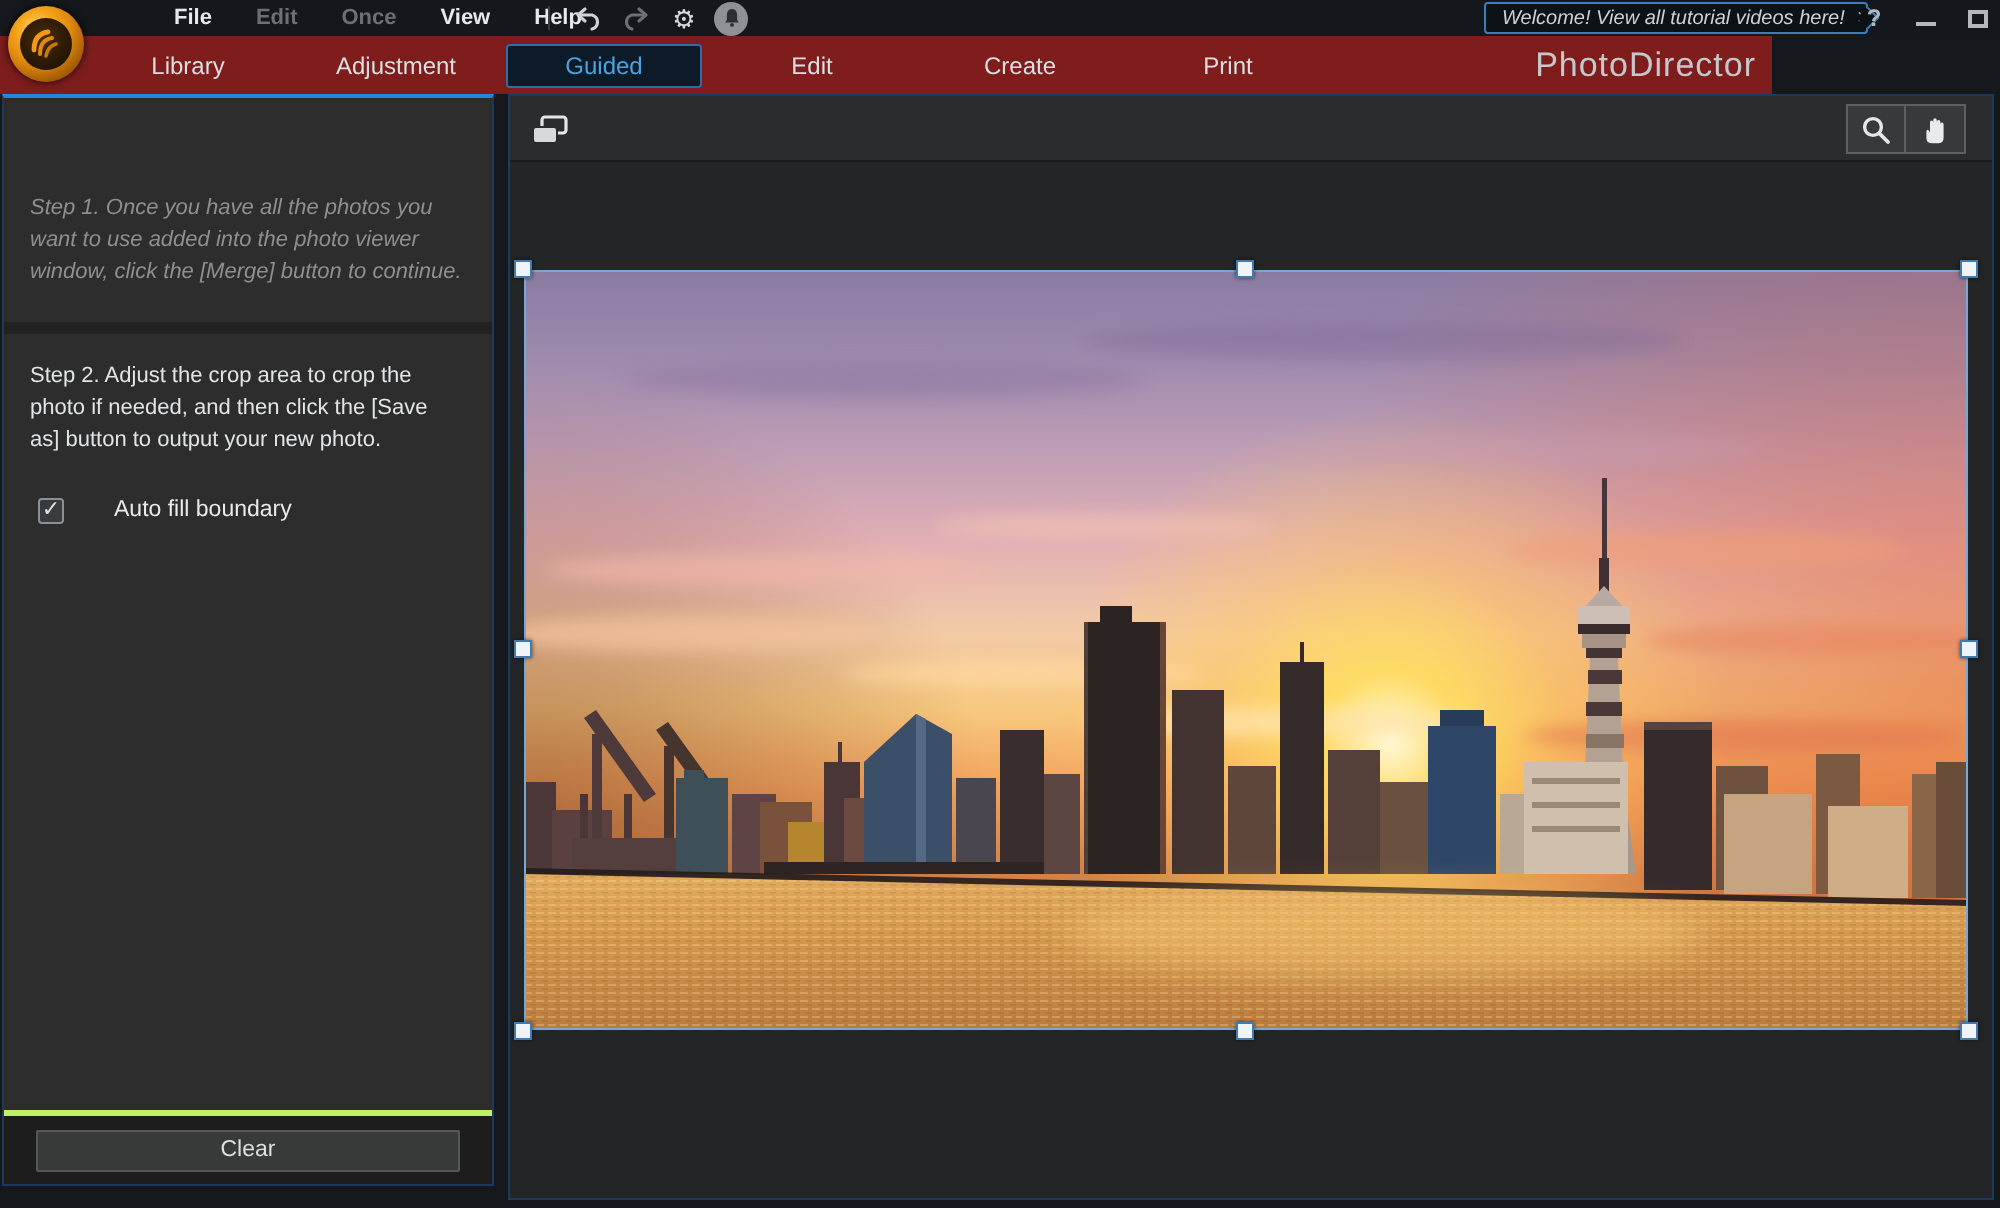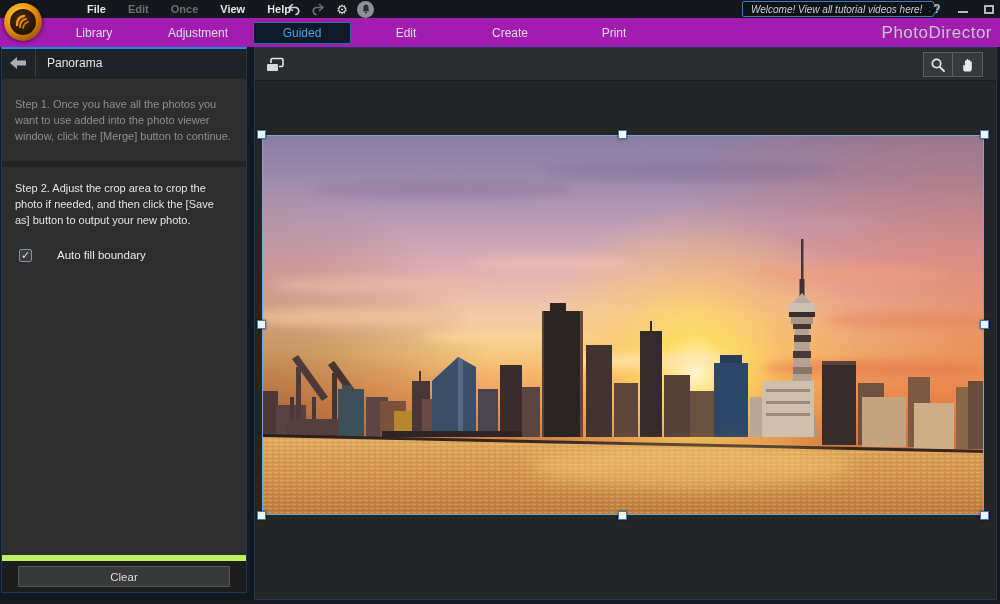--- a/index.html
+++ b/index.html
@@ -48,49 +48,49 @@
   }
 
   .win-controls { position:absolute; right:4px; top:0; height:18px; display:flex; align-items:center; gap:8px; z-index:36; }
   .win-btn { width:18px; height:16px; display:flex; align-items:center; justify-content:center; color:#b4b8bc; font-size:12px; }
   .help-btn { font-size:12px; font-weight:bold; }
   .min-shape { width:10px; height:2px; background:#b4b8bc; margin-top:6px; }
   .max-shape { width:10px; height:9px; border:2px solid #b4b8bc; }
   .close-glyph { font-size:14px; }
 
   
-  .tabbar { position:absolute; left:0; top:18px; width:1000px; height:29px; background:#a21caf; }
+  .tabbar { position:absolute; left:0; top:18px; width:886px; height:29px; background:#7f1d1d; }
   .tabs { position:absolute; left:42px; top:0; height:29px; display:flex; align-items:center; }
   .tab { width:104px; text-align:center; font-size:12px; color:#dcdfe2; cursor:default; }
   .tab.active {
     color:#4aa3e0; border:1px solid #2a6ea8; border-radius:2px;
     background:#0d1b28; width:98px; margin:0 3px; padding:3px 0;
   }
   .brand { position:absolute; right:8px; top:5px; font-size:17px; font-weight:300; color:#c3c8cd; letter-spacing:.5px; }
 
   
   .sidebar {
     position:absolute; left:1px; top:47px; width:246px; height:546px;
     background:#2d2d2d; border:1px solid #1c3a5c; border-top:2px solid #2187dc;
   }
   .side-header { height:29px; background:#1f2226; display:flex; align-items:center; border-bottom:1px solid #17191c; }
   .back-btn { width:34px; height:100%; display:flex; align-items:center; justify-content:center; border-right:1px solid #3a3d40; }
   .side-title { font-size:12px; color:#e4e6e8; padding-left:11px; }
   .side-body { position:absolute; top:30px; bottom:37px; left:0; right:0; background:#2d2d2d; }
-  .step1 { padding:18px 13px 16px 13px; font-size:11px; line-height:1.45; color:#8d8f91; border-bottom:6px solid #222222; }
+  .step1 { padding:18px 13px 16px 13px; font-size:11px; line-height:1.45; color:#8d8f91; border-bottom:6px solid #222222;font-style:italic; }
   .step2 { padding:14px 18px 10px 13px; font-size:11px; line-height:1.45; color:#e2e4e6; }
   .autofill-row { display:flex; align-items:center; gap:8px; padding:10px 13px 0 17px; }
   .checkbox {
     width:13px; height:13px; border:1px solid #8d9094; border-radius:2px; background:#3a3b3c;
     display:flex; align-items:center; justify-content:center; font-size:11px; color:#dfe2e5; line-height:1;
   }
   .autofill-label { font-size:11.5px; color:#e8eaec;margin-left:17px; }
   .clear-row {
     position:absolute; left:0; right:0; bottom:0; height:37px; background:#1d1d1d;
-    border-top:6px solid #bef264; display:flex; align-items:center; justify-content:center;
+    border-top:3px solid #bef264; display:flex; align-items:center; justify-content:center;
   }
   .clear-btn {
     width:212px; height:21px; background:#383939; border:1px solid #555758; border-radius:1px;
     color:#dcdee0; font-size:11.5px; display:flex; align-items:center; justify-content:center; cursor:default;
   }
 
   
   .main {
     position:absolute; left:254px; top:47px; width:743px; height:553px;
     background:#242526; border:1px solid #1c3a5c;
@@ -215,28 +215,20 @@
     <div class="tab">Adjustment</div>
     <div class="tab active">Guided</div>
     <div class="tab">Edit</div>
     <div class="tab">Create</div>
     <div class="tab">Print</div>
   </div>
   <div class="brand">PhotoDirector</div>
 </div>
 
 <div class="sidebar">
-  <div class="side-header">
-    <div class="back-btn">
-      <svg width="17" height="14" viewBox="0 0 17 14">
-        <polygon points="0,7 7,1 7,4.6 16,4.6 16,9.4 7,9.4 7,13" fill="#a9aeb3"></polygon>
-      </svg>
-    </div>
-    <span class="side-title">Panorama</span>
-  </div>
   <div class="side-body">
     <div class="step1">Step 1. Once you have all the photos you want to use added into the photo viewer window, click the [Merge] button to continue.</div>
     <div class="step2">Step 2. Adjust the crop area to crop the photo if needed, and then click the [Save as] button to output your new photo.</div>
     <div class="autofill-row">
       <div class="checkbox">✓</div>
       <span class="autofill-label">Auto fill boundary</span>
     </div>
   </div>
   <div class="clear-row">
     <div class="clear-btn">Clear</div>

